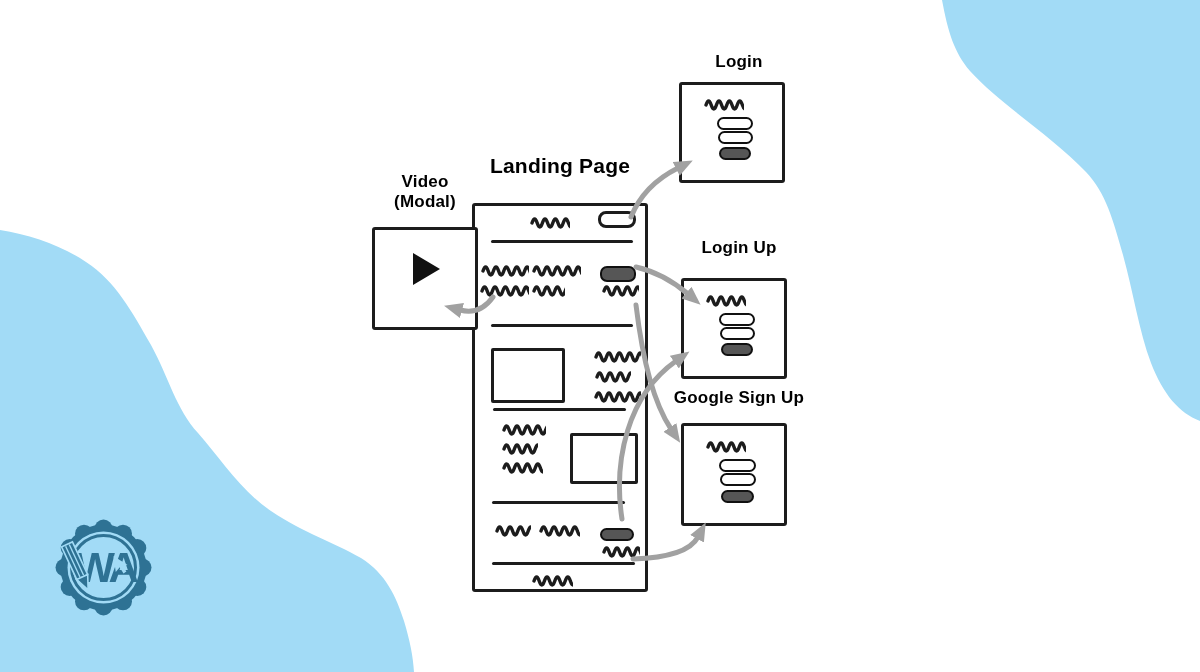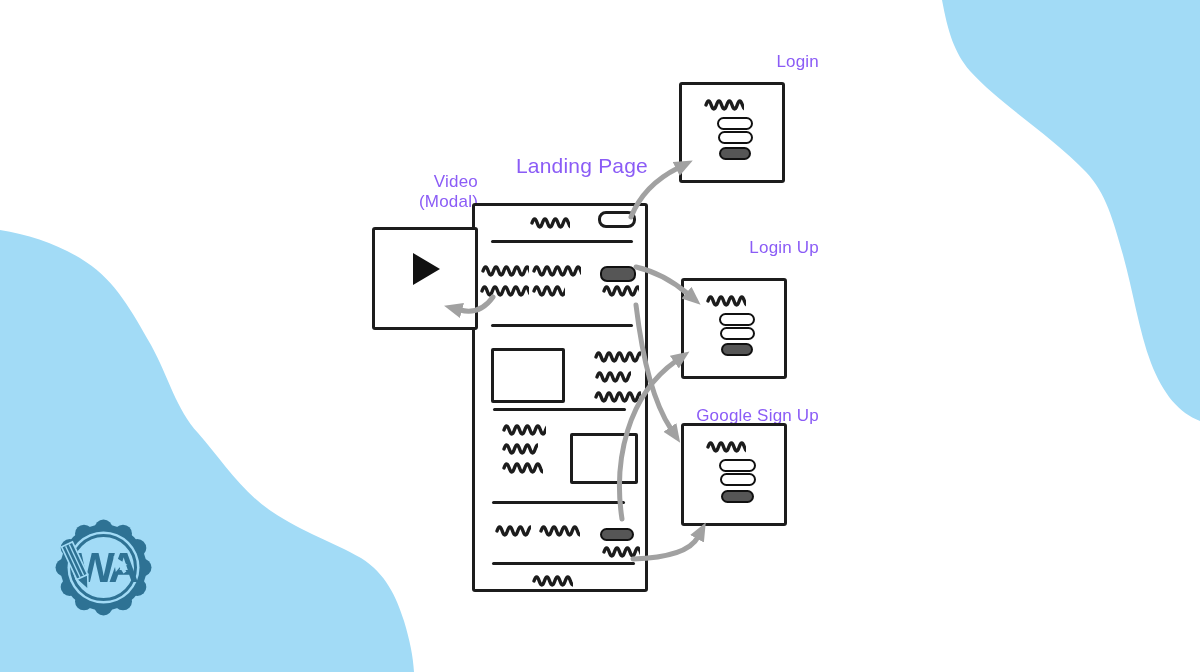--- a/index.html
+++ b/index.html
@@ -4,21 +4,21 @@
 <style>
   html,body{margin:0;padding:0;background:#ffffff;}
   .stage{
     position:relative;width:1200px;height:672px;overflow:hidden;
     background:#ffffff;
     font-family:"Liberation Sans", sans-serif;
   }
   .abs{position:absolute;}
   
   .diagram-label{
-    position:absolute;color:#8b5cf6;font-weight:400;text-align:right;
+    position:absolute;color:#000000;font-weight:700;text-align:center;
     letter-spacing:.2px;
   }
   .title-lg{font-size:21px;line-height:22px;}
   .title-sm{font-size:17px;line-height:20px;}
   
   .wf-box{
     position:absolute;background:#ffffff;border:3px solid #1c1c1c;border-radius:3px;
     box-sizing:border-box;
   }
   .landing-box{left:472px;top:203px;width:176px;height:389px;z-index:2;}
@@ -102,21 +102,21 @@
     </g>
   </svg>
 
   <div class="diagram-label title-lg" style="left:472px;top:155px;width:176px;">Landing Page</div>
   <div class="diagram-label title-sm" style="left:372px;top:172px;width:106px;">
     <div>Video</div>
     <div>(Modal)</div>
   </div>
   <div class="diagram-label title-sm" style="left:659px;top:52px;width:160px;">Login</div>
   <div class="diagram-label title-sm" style="left:659px;top:238px;width:160px;">Login Up</div>
-  <div class="diagram-label title-sm" style="left:659px;top:406px;width:160px;">Google Sign Up</div>
+  <div class="diagram-label title-sm" style="left:659px;top:388px;width:160px;">Google Sign Up</div>
 
   <div class="wf-box landing-box">
 
     <svg class="sq" style="left:55px;top:9px;width:40px" viewBox="0 0 40 14">
         <use href="#squig"></use>
       </svg>
     <div class="btn-outline" style="left:123px;top:5px;width:38px;height:17px;"></div>
     <div class="hr" style="left:16px;top:34px;width:142px;"></div>
 
     <svg class="sq" style="left:6px;top:57px;width:48px" viewBox="0 0 48 14">

